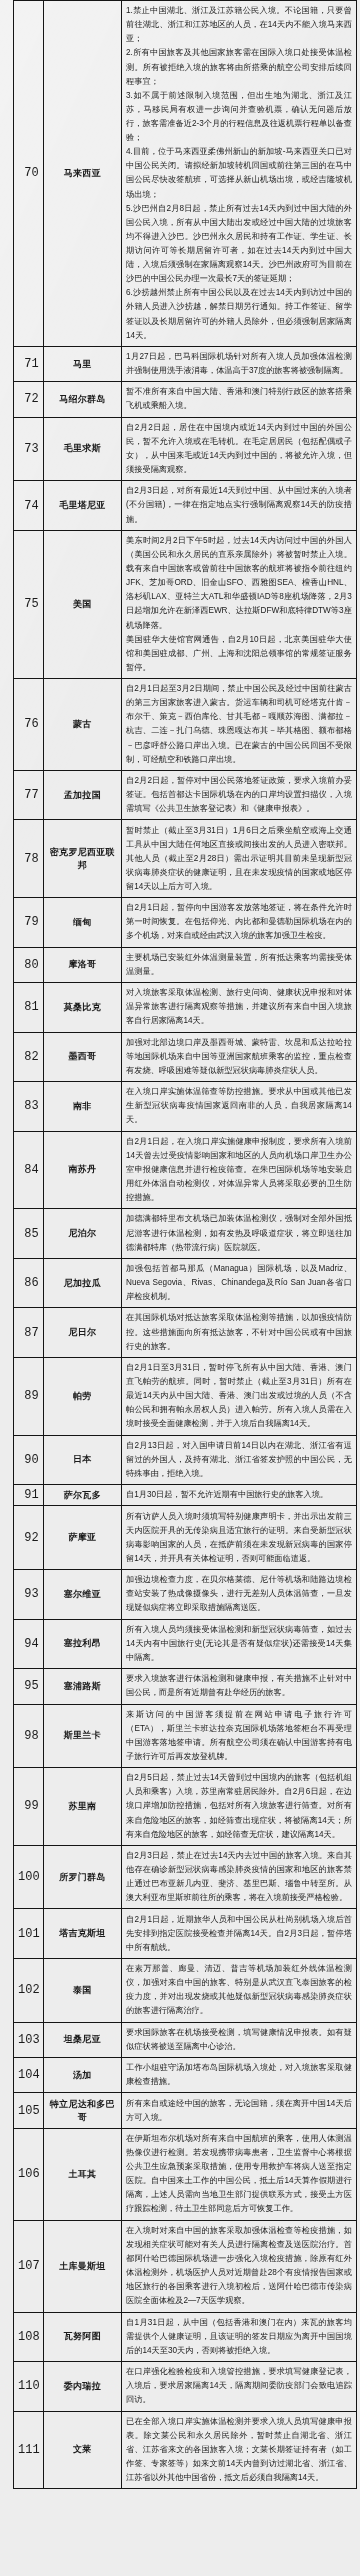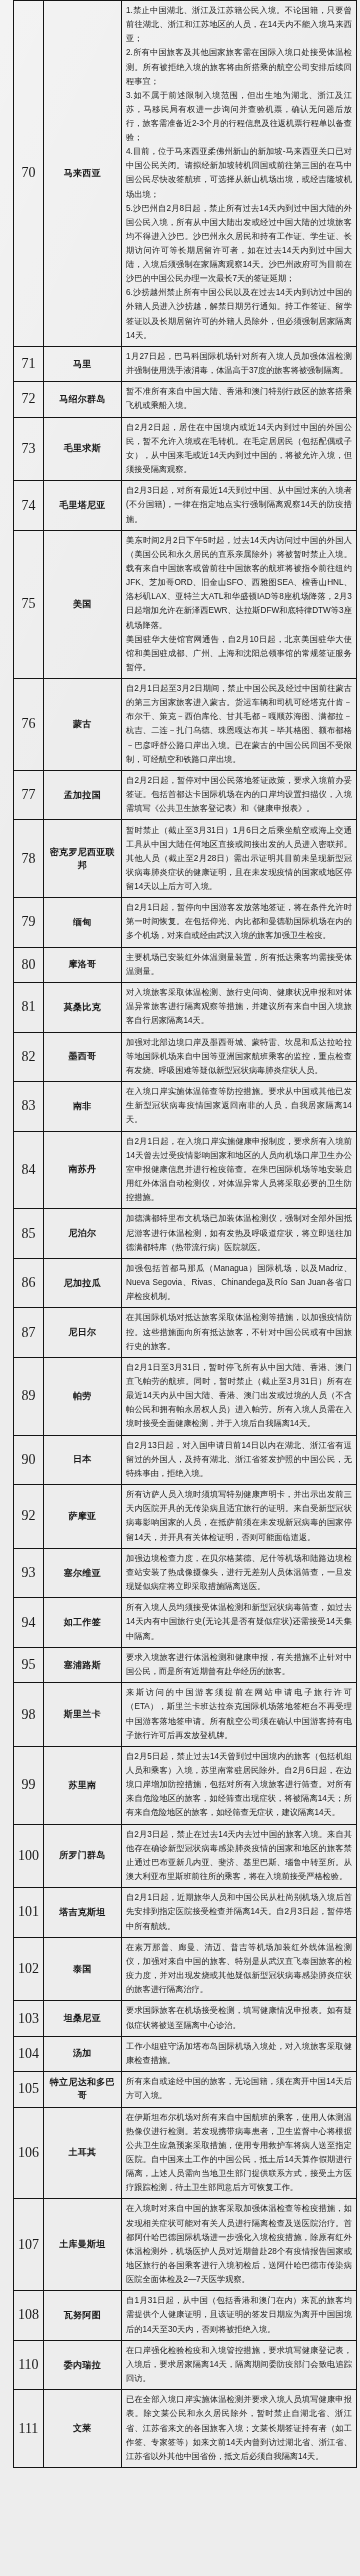--- a/index.html
+++ b/index.html
@@ -21,23 +21,23 @@
     width:344px;
     table-layout:fixed;
   }
   table.restrictions td{
     border:1.3px solid #151515;
     vertical-align:middle;
     padding:3.1px 4.1px;
   }
   td.num{
     width:20.6px;
-    text-align:center;
-    font-family:Liberation Serif, serif;
-    font-size:14px;
+    text-align:right;
+    font-family:Liberation Mono, monospace;
+    font-size:12px;
     font-weight:400;
     padding:3.1px 1px;
   }
   td.country{
     width:69px;
     text-align:center;
     font-size:9px;
     font-weight:700;
     letter-spacing:0.3px;
     padding:3.1px 1px;
@@ -159,32 +159,37 @@
           <td class="num">89</td>
           <td class="country">帕劳</td>
           <td class="measures">自2月1日至3月31日，暂时停飞所有从中国大陆、香港、澳门直飞帕劳的航班。同时，暂时禁止（截止至3月31日）所有在最近14天内从中国大陆、香港、澳门出发或过境的人员（不含帕公民和拥有帕永居权人员）进入帕劳。所有入境人员需在入境时接受全面健康检测，并于入境后自我隔离14天。</td>
         </tr>
         <tr>
           <td class="num">90</td>
           <td class="country">日本</td>
           <td class="measures">自2月13日起，对入国申请日前14日以内在湖北、浙江省有逗留过的外国人，及持有湖北、浙江省签发护照的中国公民，无特殊事由，拒绝入境。</td>
         </tr>
         <tr>
+          <td class="num">91</td>
+          <td class="country">萨尔瓦多</td>
+          <td class="measures">自1月30日起，暂不允许近期有中国旅行史的旅客入境。</td>
+        </tr>
+        <tr>
           <td class="num">92</td>
           <td class="country">萨摩亚</td>
           <td class="measures">所有访萨人员入境时须填写特别健康声明卡，并出示出发前三天内医院开具的无传染病且适宜旅行的证明。来自受新型冠状病毒影响国家的人员，在抵萨前须在未发现新冠病毒的国家停留14天，并开具有关体检证明，否则可能面临遣返。</td>
         </tr>
         <tr>
           <td class="num">93</td>
           <td class="country">塞尔维亚</td>
           <td class="measures">加强边境检查力度，在贝尔格莱德、尼什等机场和陆路边境检查站安装了热成像摄像头，进行无差别人员体温筛查，一旦发现疑似病症将立即采取措施隔离送医。</td>
         </tr>
         <tr>
           <td class="num">94</td>
-          <td class="country">如工作签</td>
+          <td class="country">塞拉利昂</td>
           <td class="measures">所有入境人员均须接受体温检测和新型冠状病毒筛查，如过去14天内有中国旅行史(无论其是否有疑似症状)还需接受14天集中隔离。</td>
         </tr>
         <tr>
           <td class="num">95</td>
           <td class="country">塞浦路斯</td>
           <td class="measures">要求入境旅客进行体温检测和健康申报，有关措施不止针对中国公民，而是所有近期曾有赴华经历的旅客。</td>
         </tr>
         <tr>
           <td class="num">98</td>
           <td class="country">斯里兰卡</td>

